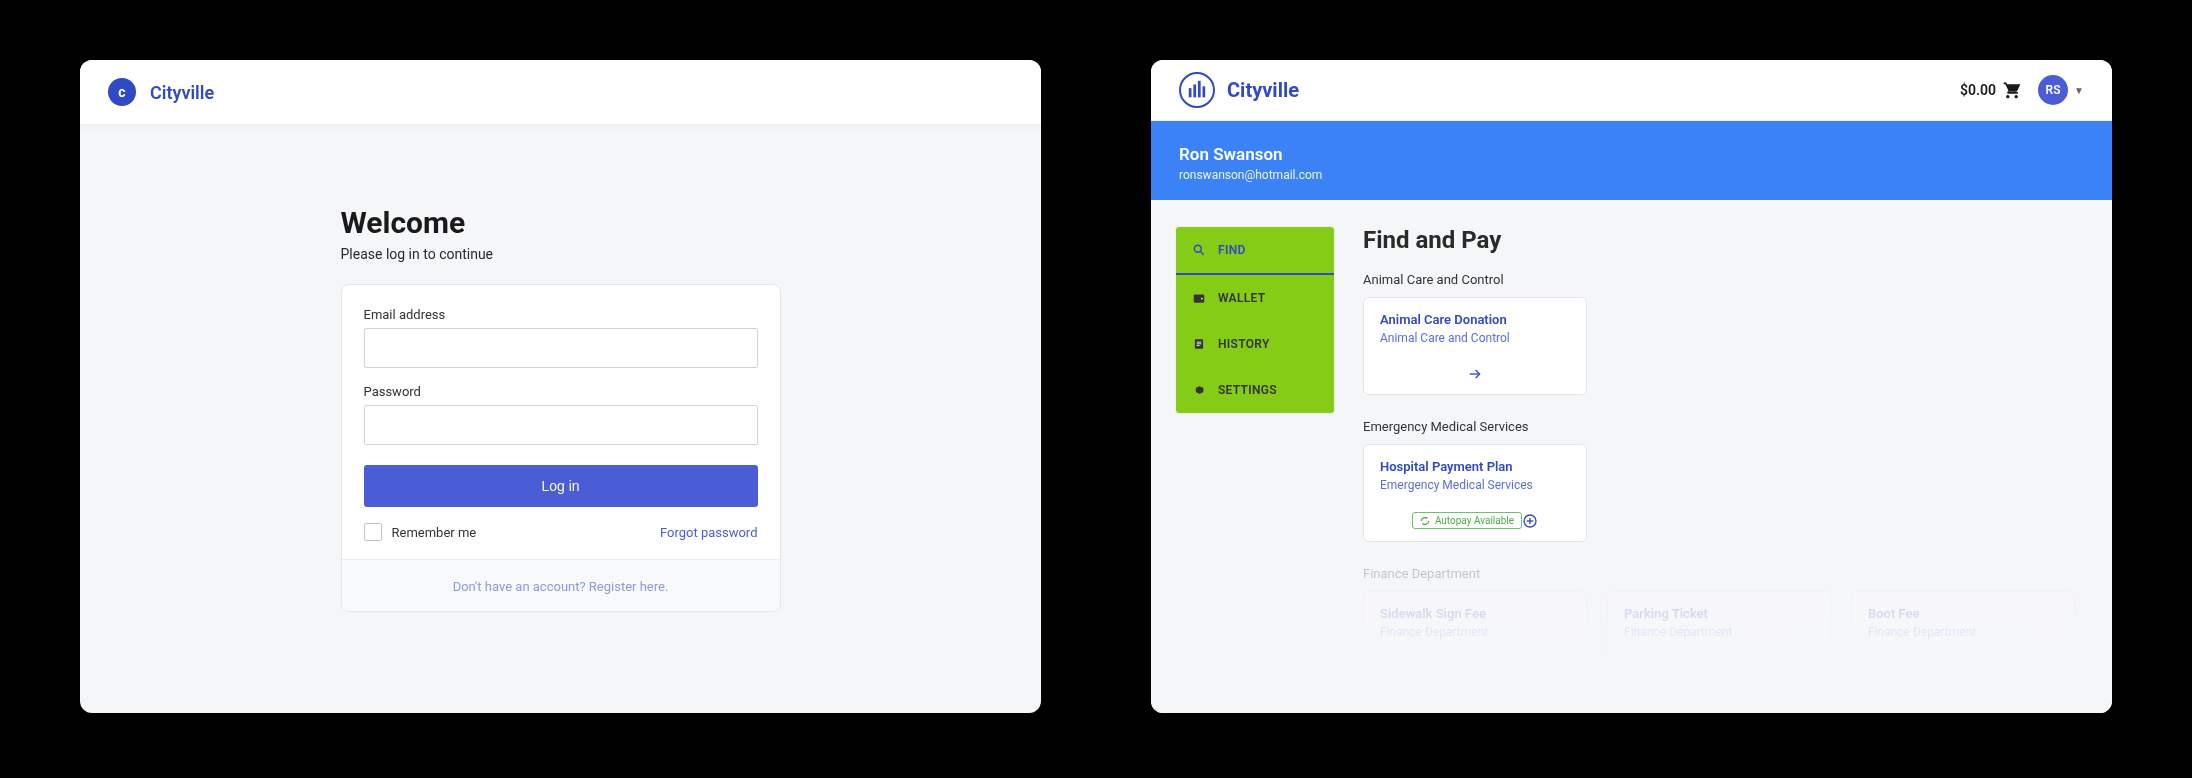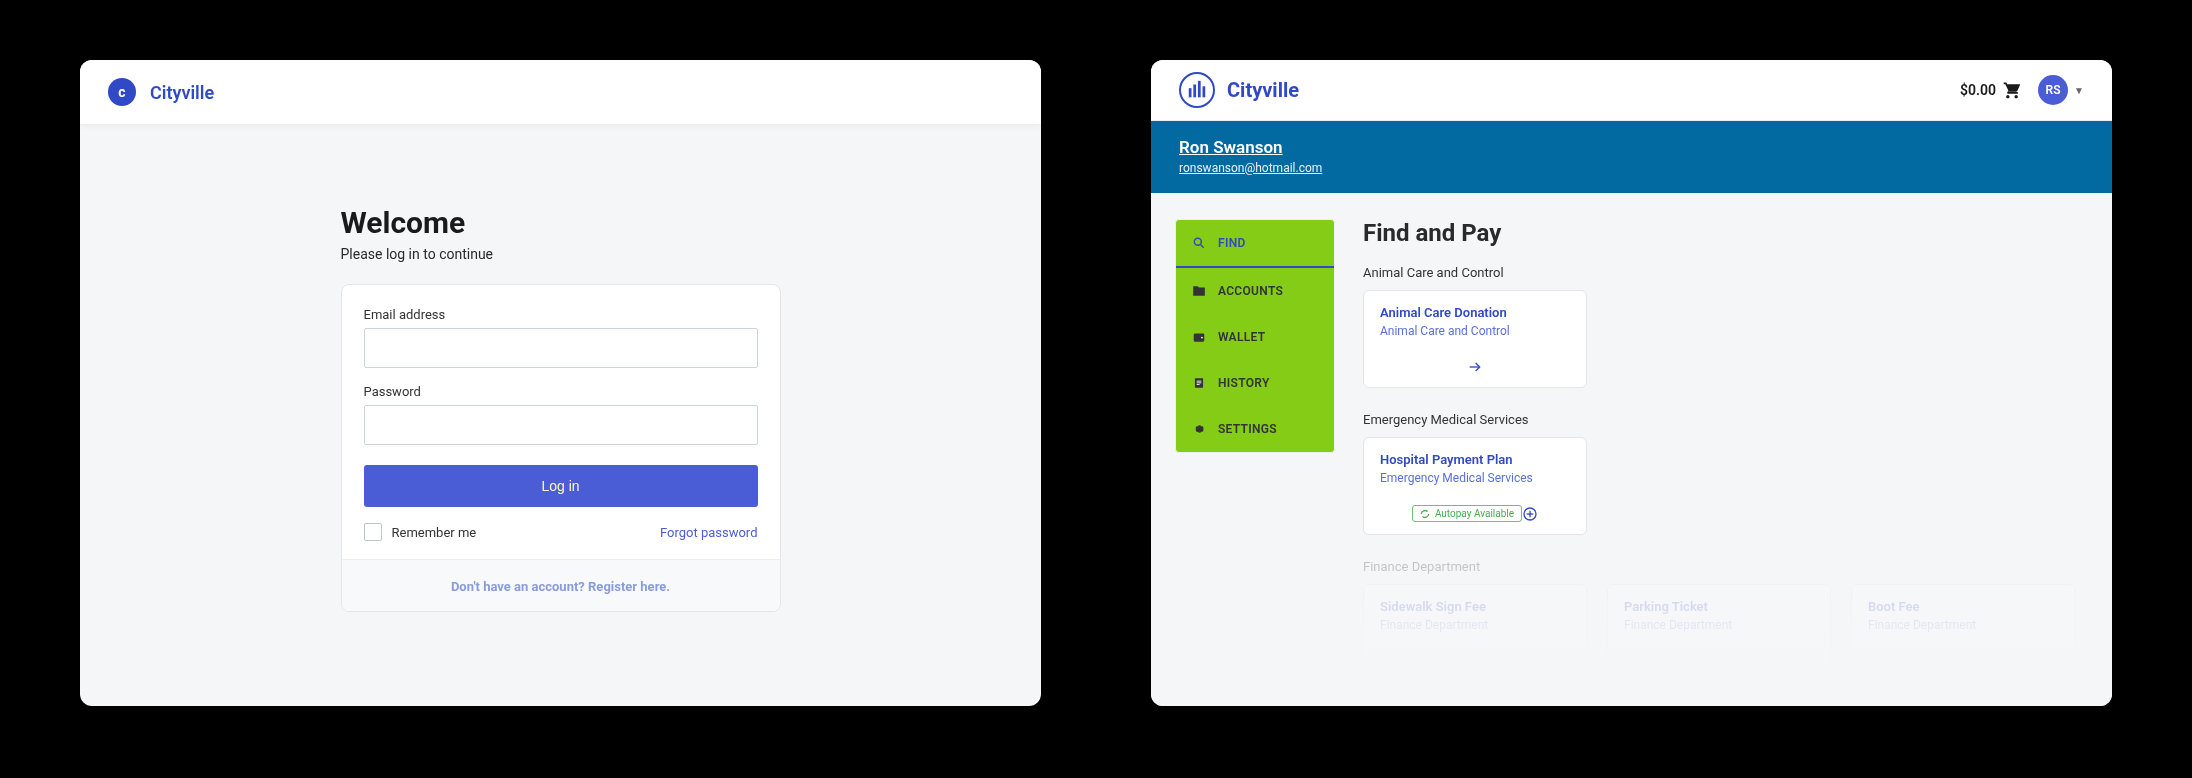--- a/index.html
+++ b/index.html
@@ -135,21 +135,20 @@
 }
 .forgot-link {
   font-size: 13px;
   color: #4a5dd6;
 }
 .login-card-foot {
   background: #f8f9fb;
   border-top: 1px solid #eceef1;
   text-align: center;
   padding: 16px;
-  font-weight: bold;
 }
 .register-link {
   font-size: 13px;
   color: #8a9cdb;
 }
 
 
 .dash-top {
   background: #fff;
   display: flex;
@@ -196,24 +195,23 @@
   color: #fff;
   font-size: 12px;
   font-weight: 600;
   display: flex;
   align-items: center;
   justify-content: center;
 }
 .chev { color: #666; font-size: 10px; }
 
 .dash-user-bar {
-  background: #0369a1;
+  background: #3b82f6;
   color: #fff;
-  padding: 16px 28px 18px;
-  text-decoration: underline;
+  padding: 23px 28px 18px;
 }
 .user-name { font-size: 17px; font-weight: 600; margin-bottom: 4px; }
 .user-email { font-size: 12px; opacity: 0.9; }
 
 .dash-main {
   display: flex;
   padding: 26px 24px 0;
   gap: 28px;
 }
 .sidebar {
@@ -382,26 +380,20 @@
       <div class="sidebar">
         <div class="side-item active">
           <svg class="side-icon" viewBox="0 0 24 24" fill="none" stroke="currentColor" stroke-width="2.5">
               <circle cx="10" cy="10" r="6"></circle>
               <line x1="20" y1="20" x2="14.5" y2="14.5"></line>
             </svg>
           <span>FIND</span>
         </div>
         <div class="side-item">
           <svg class="side-icon" viewBox="0 0 24 24" fill="currentColor">
-              <path d="M10 4H2v16h20V6H12l-2-2z"></path>
-            </svg>
-          <span>ACCOUNTS</span>
-        </div>
-        <div class="side-item">
-          <svg class="side-icon" viewBox="0 0 24 24" fill="currentColor">
               <rect x="3" y="6" width="18" height="14" rx="2"></rect>
               <circle cx="17" cy="13" r="1.5" fill="#fff"></circle>
             </svg>
           <span>WALLET</span>
         </div>
         <div class="side-item">
           <svg class="side-icon" viewBox="0 0 24 24" fill="currentColor">
               <rect x="5" y="4" width="14" height="16" rx="1"></rect>
               <rect x="8" y="8" width="8" height="1.5" fill="#fff"></rect>
               <rect x="8" y="11" width="8" height="1.5" fill="#fff"></rect>

